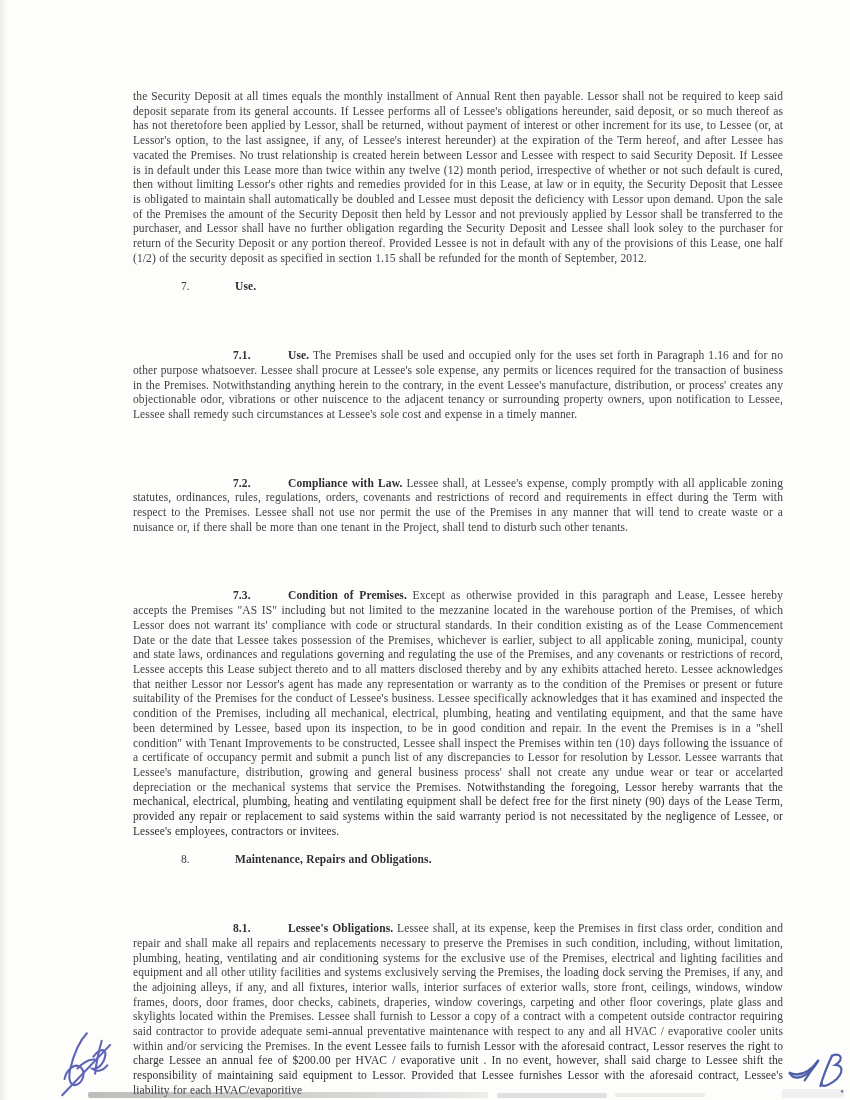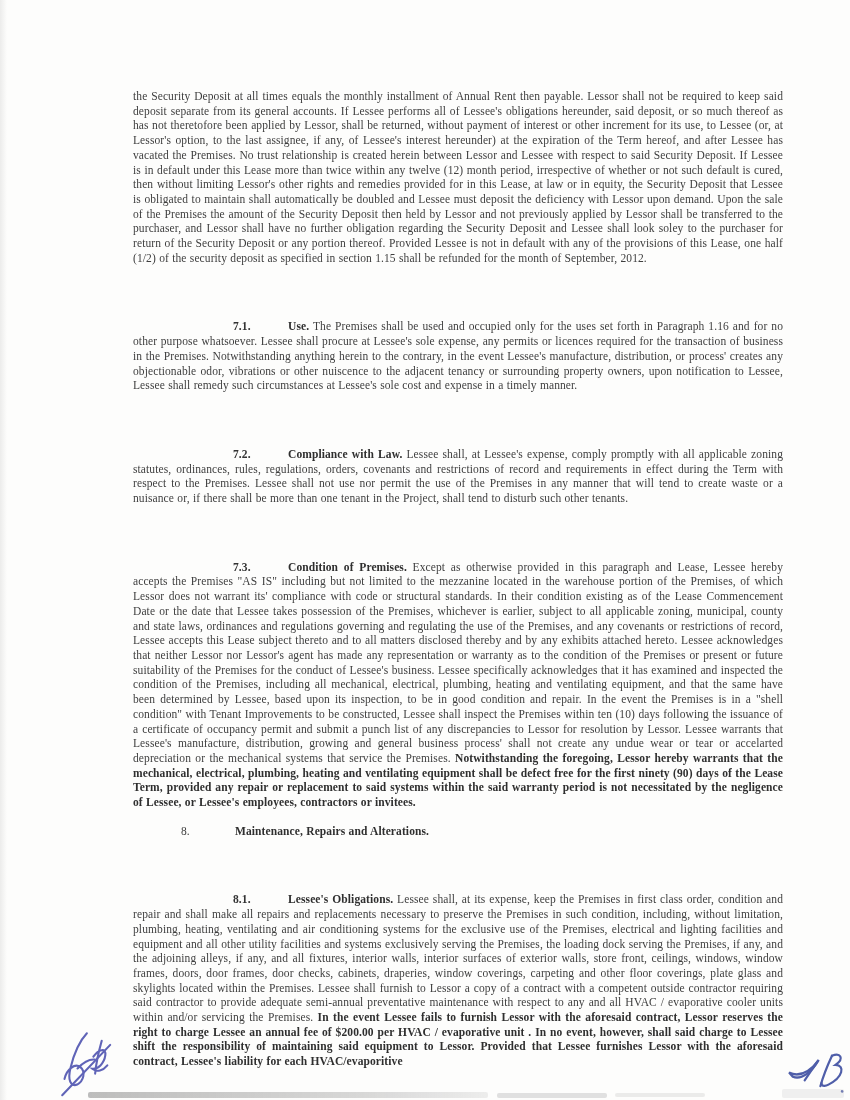--- a/index.html
+++ b/index.html
@@ -23,48 +23,49 @@
     text-align:justify;
     margin:0 0 14px 0;
     letter-spacing:0.1px;
     word-spacing:0.3px;
   }
   .heading { text-indent:48px; margin-top:7px; }
   .snum { display:inline-block; width:54px; text-indent:0; font-weight:400; }
   .sub { text-indent:100px; }
   .pnum { display:inline-block; width:55px; text-indent:0; font-weight:700; color:#333;margin-top:40px; }
   .btitle { font-weight:700; color:#2f2f2f; }
-  .bold-run { font-weight:700; color:#2f2f2f; }
+  .bold-run { font-weight:400; color:#2f2f2f; }
   .sig { position:absolute; }
   .sig svg { display:block; }
   .smudge { position:absolute; border-radius:2px; filter:blur(0.7px); }
   .smudge-1 { left:88px; top:1092px; width:400px; height:6px;
     background:linear-gradient(90deg, rgba(125,125,125,0.50), rgba(150,150,150,0.36) 70%, rgba(165,165,165,0.18)); }
   .smudge-2 { left:497px; top:1093px; width:110px; height:5px; background:rgba(160,160,160,0.30); }
   .smudge-3 { left:615px; top:1093px; width:90px; height:4px; background:rgba(172,172,172,0.22); }
   .smudge-4 { left:782px; top:1089px; width:62px; height:9px; background:rgba(205,205,205,0.28); }
 </style>
 </head>
 <body>
 
 <div class="page">
   <div class="edge-left"></div>
 
   <div class="content">
 
     <p class="para"><span>the Security Deposit at all times equals the monthly installment of Annual Rent then payable.  Lessor shall not be required to keep said deposit separate from its general accounts.  If Lessee performs all of Lessee's obligations hereunder, said deposit, or so much thereof as has not theretofore been applied by Lessor, shall be returned, without payment of interest or other increment for its use, to Lessee (or, at Lessor's option, to the last assignee, if any, of Lessee's interest hereunder) at the expiration of the Term hereof, and after Lessee has vacated the Premises.  No trust relationship is created herein between Lessor and Lessee with respect to said Security Deposit.  If Lessee is in default under this Lease more than twice within any twelve (12) month period, irrespective of whether or not such default is cured, then without limiting Lessor's other rights and remedies provided for in this Lease, at law or in equity, the Security Deposit that Lessee is obligated to maintain shall automatically be doubled and Lessee must deposit the deficiency with Lessor upon demand.  Upon the sale of the Premises the amount of the Security Deposit then held by Lessor and not previously applied by Lessor shall be transferred to the purchaser, and Lessor shall have no further obligation regarding the Security Deposit and Lessee shall look soley to the purchaser for return of the Security Deposit or any portion thereof. Provided Lessee is not in default with any of the provisions of this Lease, one half (1/2) of the security deposit as specified in section 1.15 shall be refunded for the month of September, 2012.</span></p>
 
+    <p class="para heading"><span class="snum">7.</span><span class="btitle">Use.</span></p>
 
     <p class="para sub"><span class="pnum">7.1.</span><span class="btitle">Use.</span><span> The Premises shall be used and occupied only for the uses set forth in Paragraph 1.16 and for no other purpose whatsoever. Lessee shall procure at Lessee's sole expense, any permits or licences required for the transaction of business in the Premises. Notwithstanding anything herein to the contrary, in the event Lessee's manufacture, distribution, or process' creates any objectionable odor, vibrations or other nuiscence to the adjacent tenancy or surrounding property owners, upon notification to Lessee, Lessee shall remedy such circumstances at Lessee's sole cost and expense in a timely manner.</span></p>
 
     <p class="para sub"><span class="pnum">7.2.</span><span class="btitle">Compliance with Law.</span><span> Lessee shall, at Lessee's expense, comply promptly with all applicable zoning statutes, ordinances, rules, regulations, orders, covenants and restrictions of record and requirements in effect during the Term with respect to the Premises. Lessee shall not use nor permit the use of the Premises in any manner that will tend to create waste or a nuisance or, if there shall be more than one tenant in the Project, shall tend to disturb such other tenants.</span></p>
 
     <p class="para sub"><span class="pnum">7.3.</span><span class="btitle">Condition of Premises.</span><span> Except as otherwise provided in this paragraph and Lease, Lessee hereby accepts the Premises "AS IS" including but not limited to the mezzanine located in the warehouse portion of the Premises, of which Lessor does not warrant its' compliance with code or structural standards. In their condition existing as of the Lease Commencement Date or the date that Lessee takes possession of the Premises, whichever is earlier, subject to all applicable zoning, municipal, county and state laws, ordinances and regulations governing and regulating the use of the Premises, and any covenants or restrictions of record, Lessee accepts this Lease subject thereto and to all matters disclosed thereby and by any exhibits attached hereto. Lessee acknowledges that neither Lessor nor Lessor's agent has made any representation or warranty as to the condition of the Premises or present or future suitability of the Premises for the conduct of Lessee's business.  Lessee specifically acknowledges that it has examined and inspected the condition of the Premises, including all mechanical, electrical, plumbing, heating and ventilating equipment, and that the same have been determined by Lessee, based upon its inspection, to be in good condition and repair.  In the event the Premises is in a "shell condition" with Tenant Improvements to be constructed, Lessee shall inspect the Premises within ten (10) days following the issuance of a certificate of occupancy permit and submit a punch list of any discrepancies to Lessor for resolution by Lessor. Lessee warrants that Lessee's manufacture, distribution, growing and general business process' shall not create any undue wear or tear or accelarted depreciation or the mechanical systems that service the Premises. </span><span class="bold-run">Notwithstanding the foregoing, Lessor hereby warrants that the mechanical, electrical, plumbing, heating and ventilating equipment shall be defect free for the first ninety (90) days of the Lease Term, provided any repair or replacement  to said systems within the said warranty period is not  necessitated by the negligence of Lessee, or Lessee's employees, contractors or invitees.</span></p>
 
-    <p class="para heading"><span class="snum">8.</span><span class="btitle">Maintenance, Repairs and Alterations.</span></p>
+    <p class="para heading"><span class="snum">8.</span><span class="btitle">Maintenance, Repairs and Obligations.</span></p>
 
     <p class="para sub"><span class="pnum">8.1.</span><span class="btitle">Lessee's Obligations.</span><span> Lessee shall, at its expense, keep the Premises in first class order, condition and repair and shall make all repairs and replacements necessary to preserve the Premises in such condition, including, without limitation, plumbing, heating, ventilating and air conditioning systems  for the exclusive use of the Premises, electrical and lighting facilities and equipment and all other utility facilities and systems exclusively serving the Premises, the loading dock serving the Premises, if any, and the adjoining alleys, if any, and all fixtures, interior walls, interior surfaces of exterior walls, store front, ceilings, windows, window frames, doors, door frames, door checks, cabinets, draperies, window coverings, carpeting and other floor coverings, plate glass and skylights located within the Premises.  Lessee shall furnish to Lessor a copy of a contract with a competent outside contractor requiring said contractor to provide adequate semi-annual preventative maintenance with respect to any and all HVAC / evaporative cooler units within and/or servicing the Premises.  </span><span class="bold-run">In the event Lessee fails to furnish Lessor with the aforesaid contract, Lessor reserves the right to charge Lessee an annual fee of $200.00 per HVAC / evaporative unit . In no event, however,  shall said charge to Lessee shift the responsibility of maintaining said equipment to Lessor. Provided that Lessee furnishes Lessor with the aforesaid contract, Lessee's liability for each HVAC/evaporitive</span></p>
 
   </div>
 
   <div class="sig" style="left:50px; top:1026px; transform:rotate(-6deg);" title="">
     <svg width="82" height="74" viewBox="0 0 82 74">
       <g fill="none" stroke="#4a4fae" stroke-width="2.1" stroke-linecap="round" opacity="0.88">
         <path d="M40,7 C33,13 25,26 20,40 C16,51 18,59 25,57 C32,54 35,45 30,40 C25,35 16,41 13,50"></path>
         <path d="M27,41 C33,36 40,33 45,34"></path>

